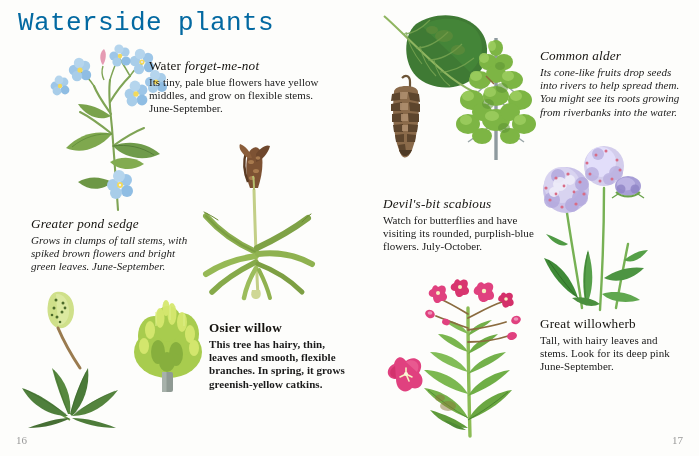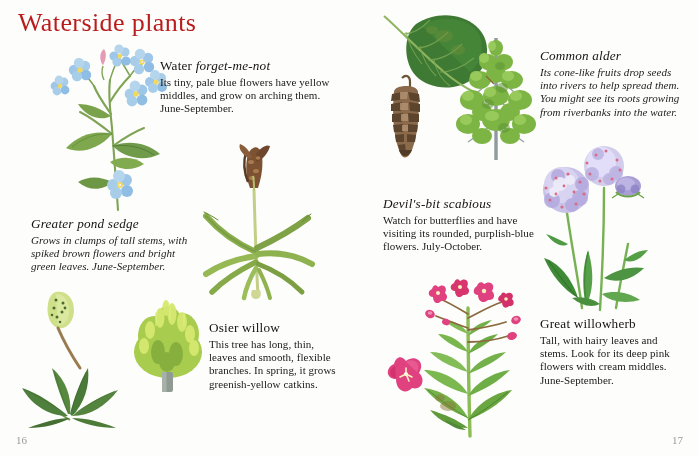--- a/index.html
+++ b/index.html
@@ -16,22 +16,22 @@
   }
   .page { position: absolute; top: 0; height: 456px; background: #fdfdfb; }
   .page.left  { left: 0;     width: 350px; }
   .page.right { left: 350px; width: 349px; }
 
   .spread-title {
     position: absolute;
     left: 18px; top: 8px;
     font-size: 26px;
     letter-spacing: 0.4px;
-    color: #b91c1c;
-    font-family: Liberation Serif, serif;
+    color: #0369a1;
+    font-family: Liberation Mono, monospace;
     white-space: nowrap;
     text-align: center;
   }
 
   .entry { position: absolute; }
   .entry-name {
     font-size: 13.2px;
     color: #15130f;
     letter-spacing: 0.2px;
     margin-bottom: 2px;
@@ -527,42 +527,42 @@
           <path d="M0,0 L0,-6"></path>
             <path d="M0,0 L6,3"></path>
             <path d="M0,0 L-6,3"></path>
             <path d="M0,0 L3,7"></path>
         </g>
         <circle cx="0" cy="0" r="2" fill="#fbf7d8"></circle>
       </g>
     </svg>
   </div>
 
-  <div class="entry" style="left:160px; top:58px; width:190px;">
+  <div class="entry" style="left:149px; top:58px; width:190px;">
     <div class="entry-name"><span>Water </span><span class="ital">forget-me-not</span></div>
     <div class="entry-desc">
       <span>Its tiny, pale blue flowers have yellow</span>
-      <span>middles, and grow on arching them.</span>
+      <span>middles, and grow on flexible stems.</span>
       <span>June-September.</span>
     </div>
   </div>
 
   <div class="entry" style="left:31px; top:216px; width:190px;font-style:italic;">
     <div class="entry-name"><span>Greater pond sedge</span></div>
     <div class="entry-desc">
       <span>Grows in clumps of tall stems, with</span>
       <span>spiked brown flowers and bright</span>
       <span>green leaves. June-September.</span>
     </div>
   </div>
 
-  <div class="entry" style="left:209px; top:320px; width:150px;">
+  <div class="entry" style="left:209px; top:320px; width:150px;font-weight:bold;">
     <div class="entry-name"><span>Osier willow</span></div>
     <div class="entry-desc">
-      <span>This tree has long, thin,</span>
+      <span>This tree has hairy, thin,</span>
       <span>leaves and smooth, flexible</span>
       <span>branches. In spring, it grows</span>
       <span>greenish-yellow catkins.</span>
     </div>
   </div>
 
   <div class="entry" style="left:540px; top:48px; width:160px;font-style:italic;">
     <div class="entry-name"><span>Common alder</span></div>
     <div class="entry-desc">
       <span>Its cone-like fruits drop seeds</span>
@@ -579,21 +579,20 @@
       <span>visiting its rounded, purplish-blue</span>
       <span>flowers. July-October.</span>
     </div>
   </div>
 
   <div class="entry" style="left:540px; top:316px; width:160px;">
     <div class="entry-name"><span>Great willowherb</span></div>
     <div class="entry-desc">
       <span>Tall, with hairy leaves and</span>
       <span>stems. Look for its deep pink</span>
-      <span>flowers with cream middles.</span>
       <span>June-September.</span>
     </div>
   </div>
 
   <div class="page-num l">16</div>
   <div class="page-num r">17</div>
 
 </div>
 
 </body></html>

